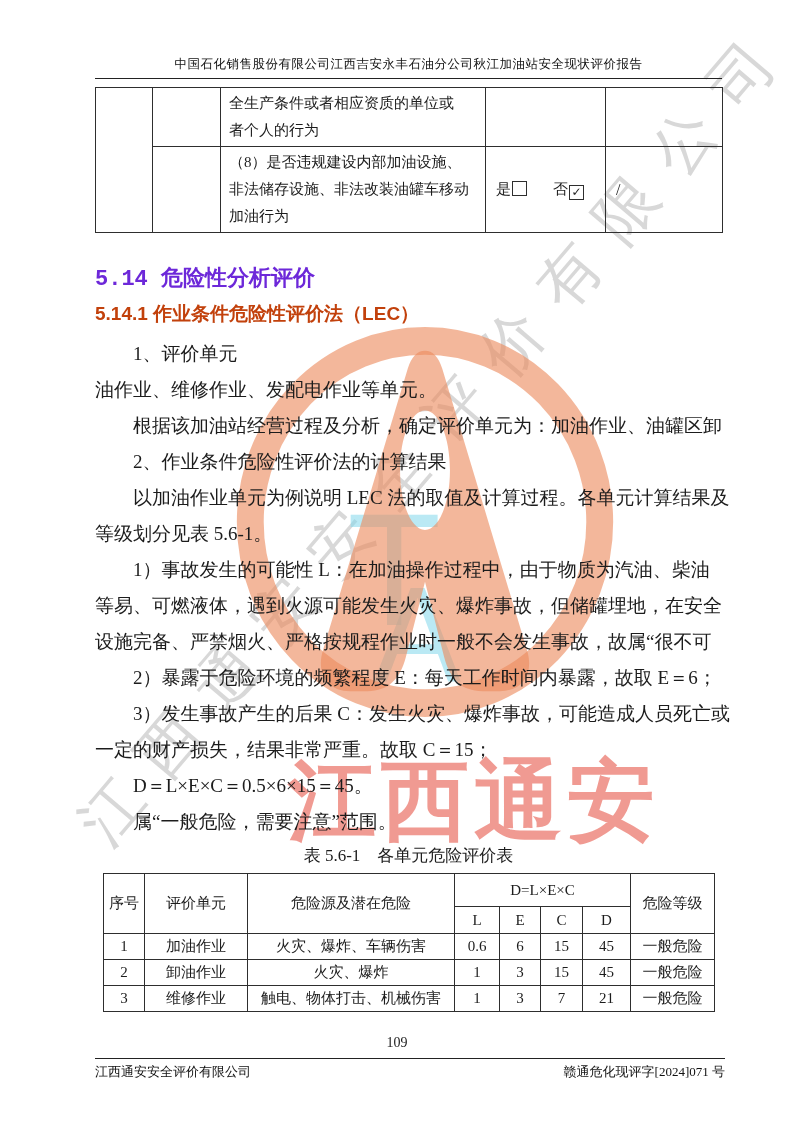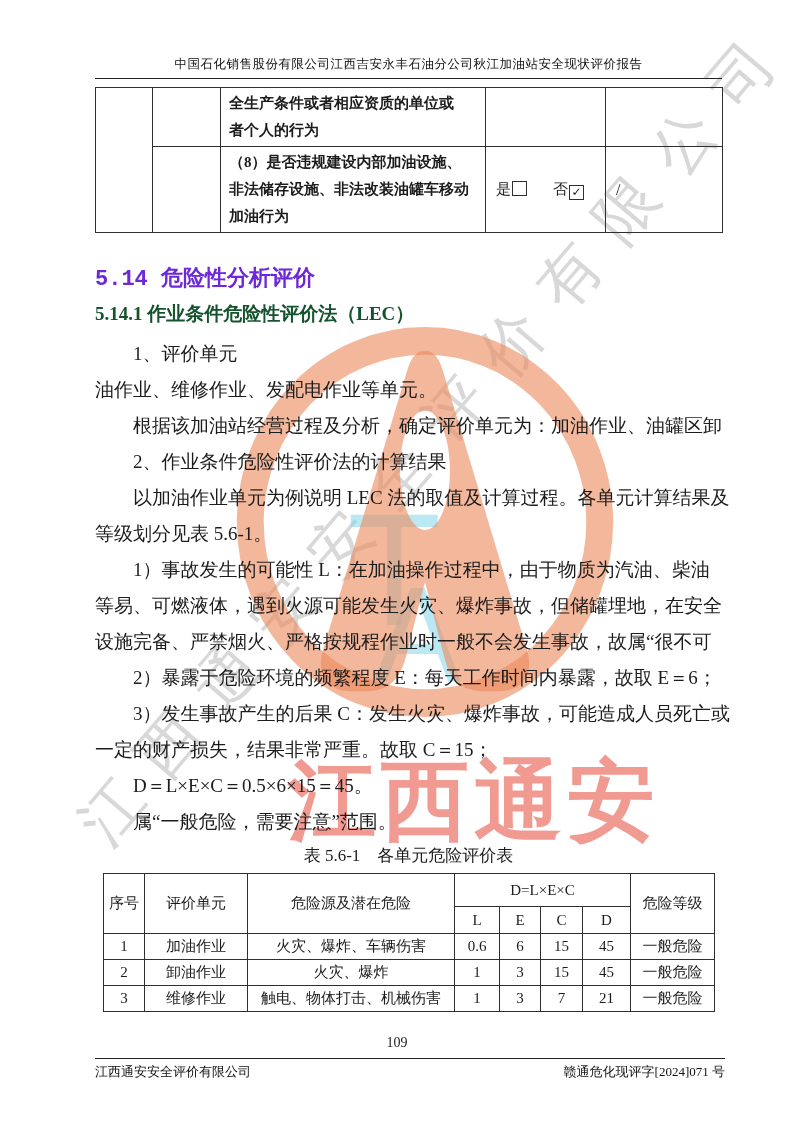--- a/index.html
+++ b/index.html
@@ -28,37 +28,37 @@
   .content { position:absolute; left:95px; top:56px; width:627px; z-index:1; }
   .doc-header {
     text-align:center; font-size:12.5px; letter-spacing:0.5px; color:#111;
     padding-bottom:5px; border-bottom:1.5px solid #222;
   }
   table { border-collapse:collapse; table-layout:fixed; }
   .ttable { width:627px; margin-top:8px; font-size:15px; }
   .ttable td { border:1.5px solid #2e2e2e; vertical-align:top; padding:2px 0; }
   .ttable tr.r1 { height:57px; }
   .ttable tr.r2 { height:84px; }
-  .ttable .ctext { padding-left:8px; padding-right:4px;font-weight:bold; }
+  .ttable .ctext { padding-left:8px; padding-right:4px; }
   .ttable .ctext div { line-height:27px; }
   .ttable .cans { vertical-align:middle; padding-left:10px; }
   .ttable .crem { vertical-align:middle; padding-left:10px; font-size:16px; }
   .gap { display:inline-block; width:26px; }
   .box {
     display:inline-block; width:13px; height:13px; border:1.5px solid #2e2e2e;
     font-size:12px; line-height:13px; text-align:center; vertical-align:-2px;
     margin-left:1px; font-family:"DejaVu Sans",sans-serif;
   }
   .h1 {
     margin-top:32px; font-family:Liberation Mono, monospace;
     font-weight:700; font-size:22px; line-height:30px; color:#6d28d9;
   }
   .h2 {
-    margin-top:5px; font-family:Liberation Serif, serif;
-    font-weight:700; font-size:19px; line-height:27px; color:#14532d;
+    margin-top:5px; font-family:Liberation Sans, sans-serif;
+    font-weight:700; font-size:19px; line-height:27px; color:#c2410c;
   }
   .body-text { margin-top:9px; font-size:19px; }
   .bline { line-height:36px; white-space:nowrap; }
   .bline.ind { padding-left:38px; }
   .tcaption { margin-top:2px; text-align:center; font-size:17px; line-height:28px; }
   .etable { width:611px; margin:3px 0 0 8px; font-size:15px; text-align:center; }
   .etable td { border:1.5px solid #2e2e2e; vertical-align:middle; padding:0 2px; }
   .etable tr.hrow  { height:33px; }
   .etable tr.hrow2 { height:27px; }
   .etable tr.drow  { height:26px; }

